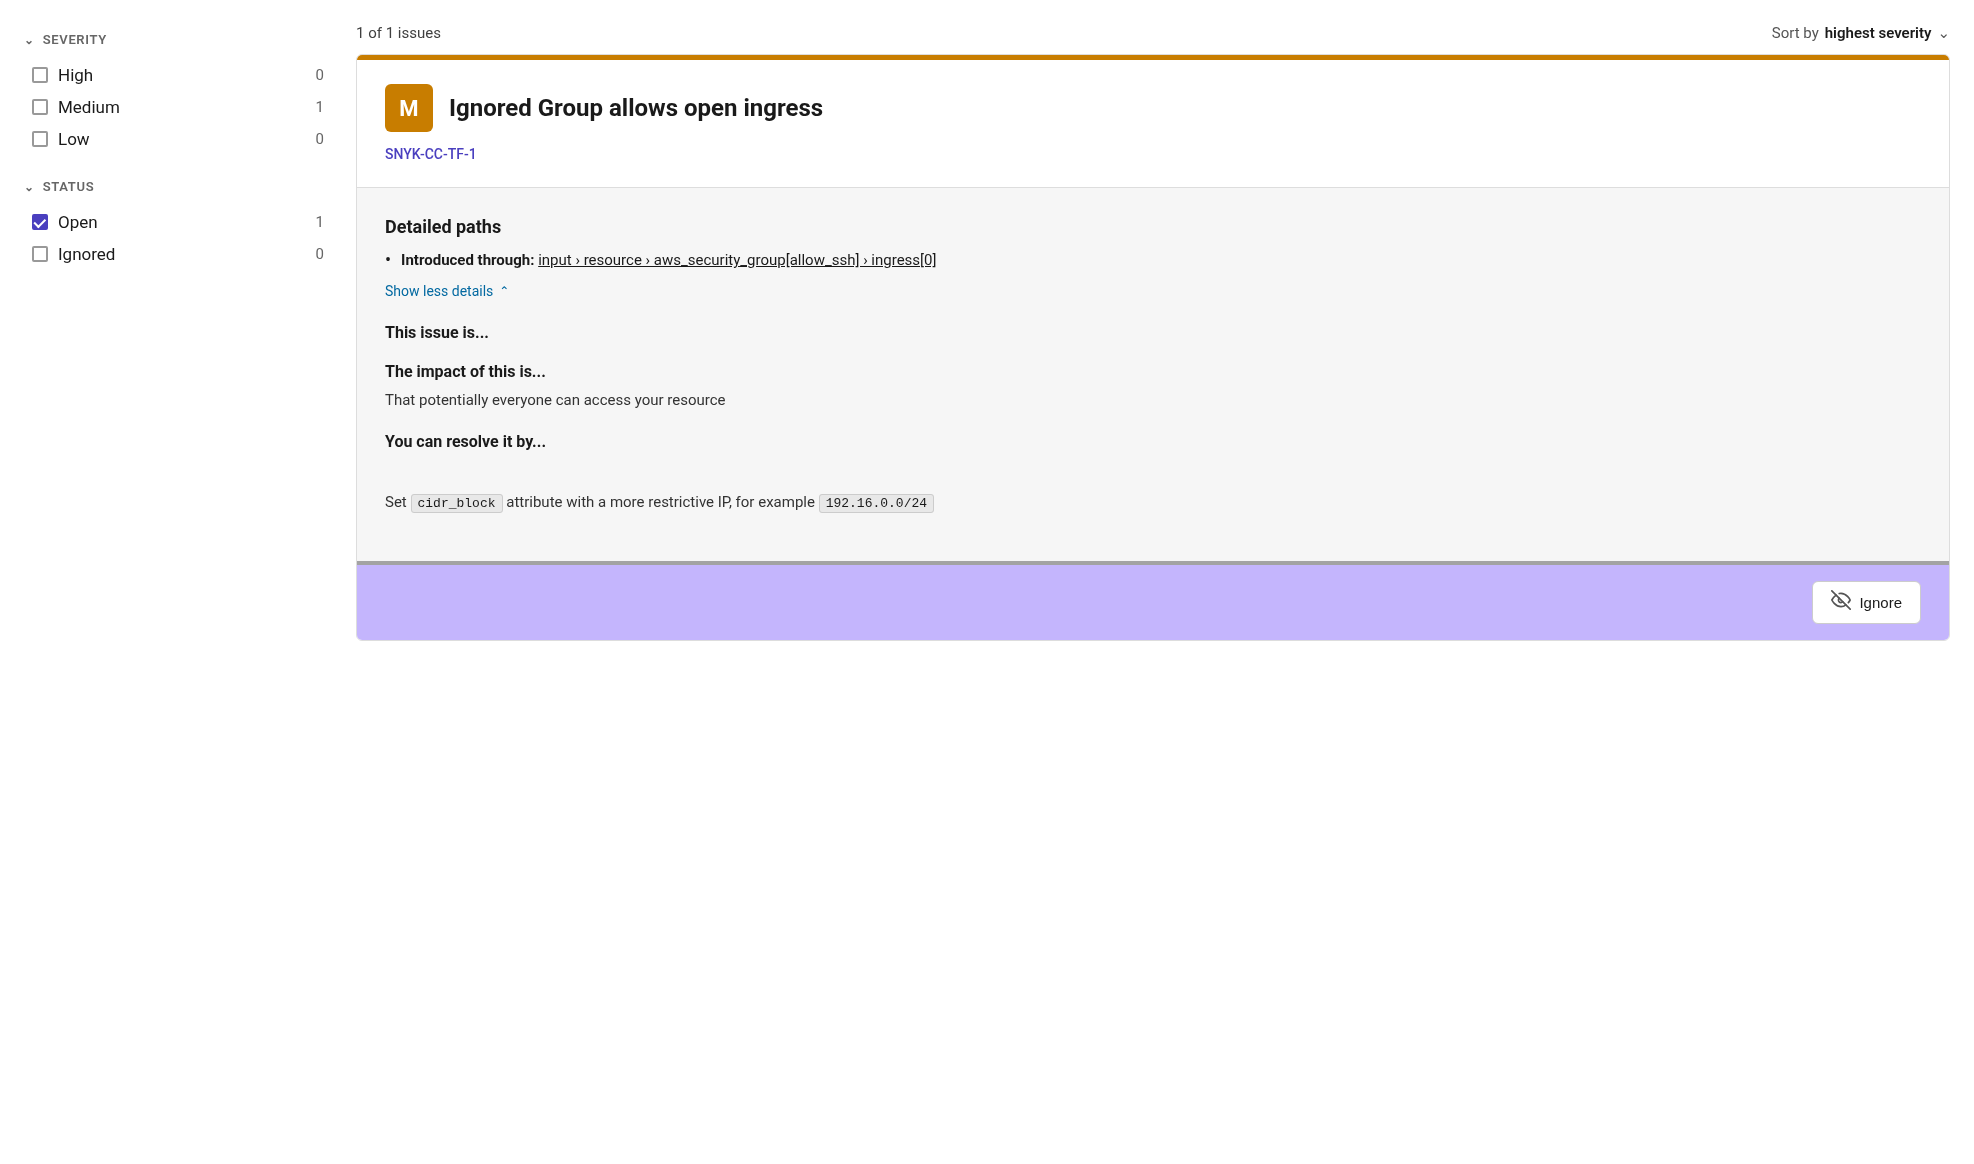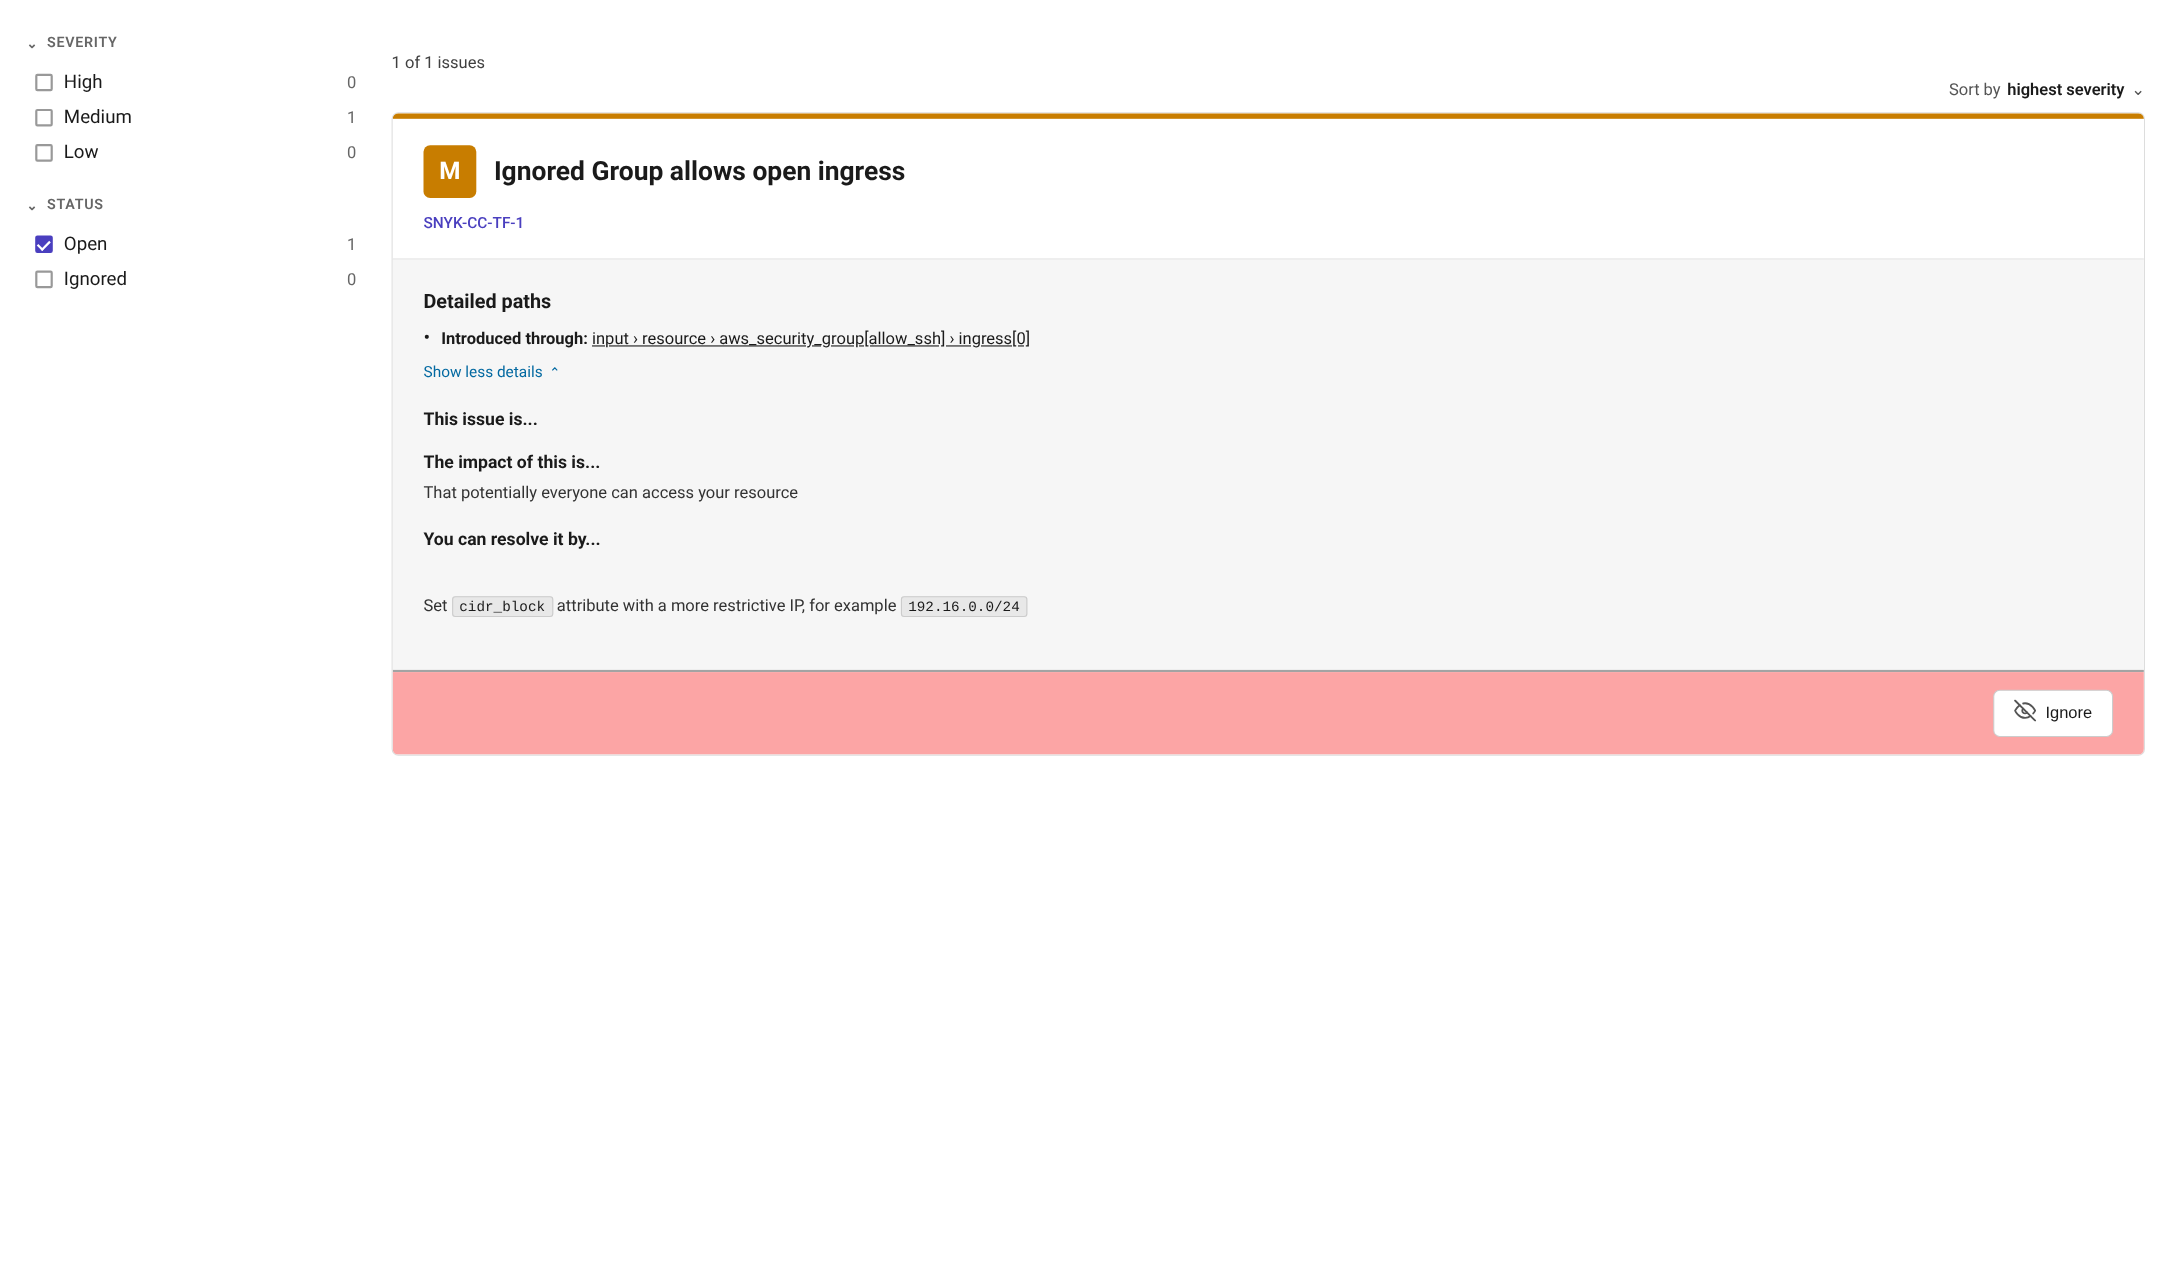--- a/index.html
+++ b/index.html
@@ -110,21 +110,20 @@
       color: #404040;
     }
 
     .sort-control {
       display: flex;
       align-items: flex-start;
       gap: 6px;
       font-size: 15px;
       color: #555;
       cursor: pointer;
-      margin-top: 48px;
     }
 
     .sort-control strong {
       color: #1a1a1a;
       font-weight: 600;
     }
 
     
     .issue-card {
       border: 1px solid #ddd;
@@ -170,21 +169,21 @@
       font-size: 14px;
       color: #4a3fbf;
       font-weight: 500;
       cursor: pointer;
       text-decoration: none;
     }
 
     .issue-body {
       background: #f6f6f6;
       padding: 28px 28px;
-      border-bottom: 2px solid #a3a3a3;
+      border-bottom: 4px solid #a3a3a3;
     }
 
     .detailed-paths-title {
       font-size: 18px;
       font-weight: 700;
       color: #1a1a1a;
       margin-bottom: 14px;
     }
 
     .path-item {
@@ -253,21 +252,21 @@
       font-family: 'Courier New', Courier, monospace;
       font-size: 13px;
       background: #e8e8e8;
       border: 1px solid #ccc;
       border-radius: 3px;
       padding: 1px 6px;
       color: #1a1a1a;
     }
 
     .issue-footer {
-      background: #fca5a5;
+      background: #c4b5fd;
       padding: 16px 28px;
       display: flex;
       justify-content: flex-end;
       align-items: center;
     }
 
     .ignore-button {
       display: flex;
       align-items: center;
       gap: 8px;

